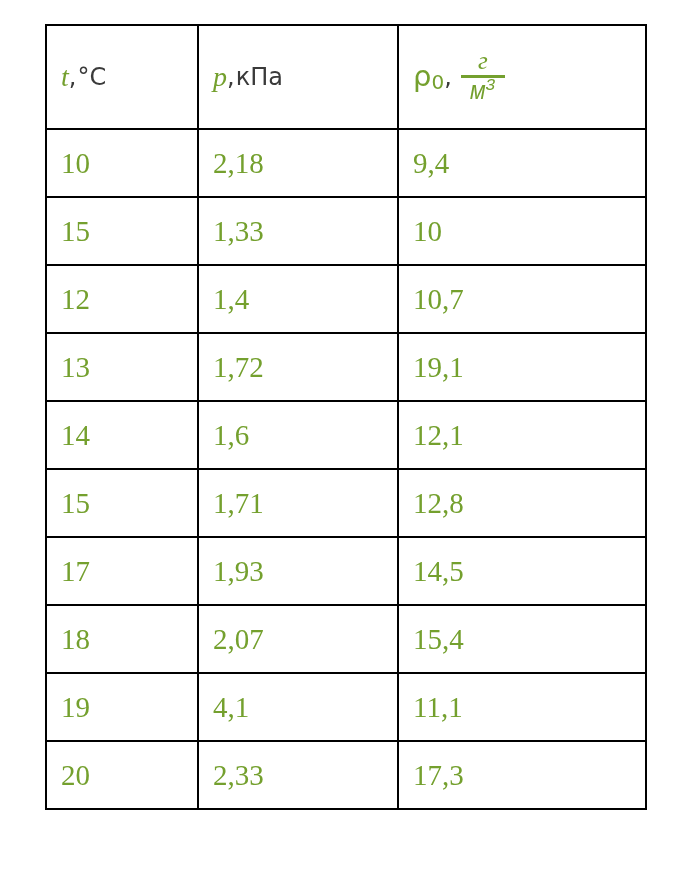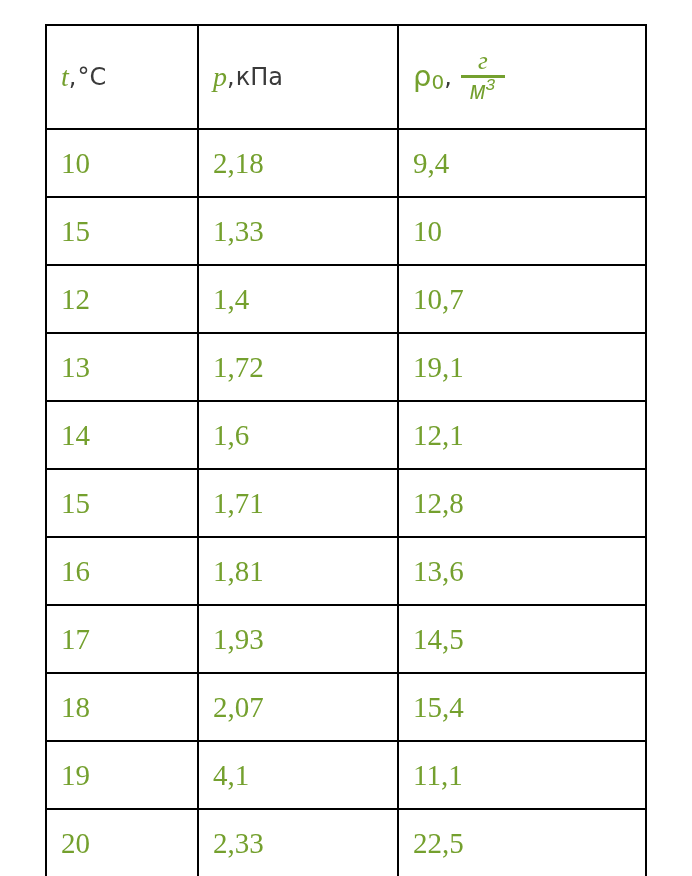--- a/index.html
+++ b/index.html
@@ -216,41 +216,36 @@
         <td><span class="val">14</span></td>
         <td><span class="val">1,6</span></td>
         <td><span class="val">12,1</span></td>
       </tr>
       <tr class="data-row">
         <td><span class="val">15</span></td>
         <td><span class="val">1,71</span></td>
         <td><span class="val">12,8</span></td>
       </tr>
       <tr class="data-row">
-        <td><span class="val">16</span></td>
-        <td><span class="val">1,81</span></td>
-        <td><span class="val">13,6</span></td>
-      </tr>
-      <tr class="data-row">
         <td><span class="val">17</span></td>
         <td><span class="val">1,93</span></td>
         <td><span class="val">14,5</span></td>
       </tr>
       <tr class="data-row">
         <td><span class="val">18</span></td>
         <td><span class="val">2,07</span></td>
         <td><span class="val">15,4</span></td>
       </tr>
       <tr class="data-row">
         <td><span class="val">19</span></td>
         <td><span class="val">4,1</span></td>
         <td><span class="val">11,1</span></td>
       </tr>
       <tr class="data-row">
         <td><span class="val">20</span></td>
         <td><span class="val">2,33</span></td>
-        <td><span class="val">22,5</span></td>
+        <td><span class="val">17,3</span></td>
       </tr>
 
     </tbody>
   </table>
 
 </div>
 
 </body></html>

